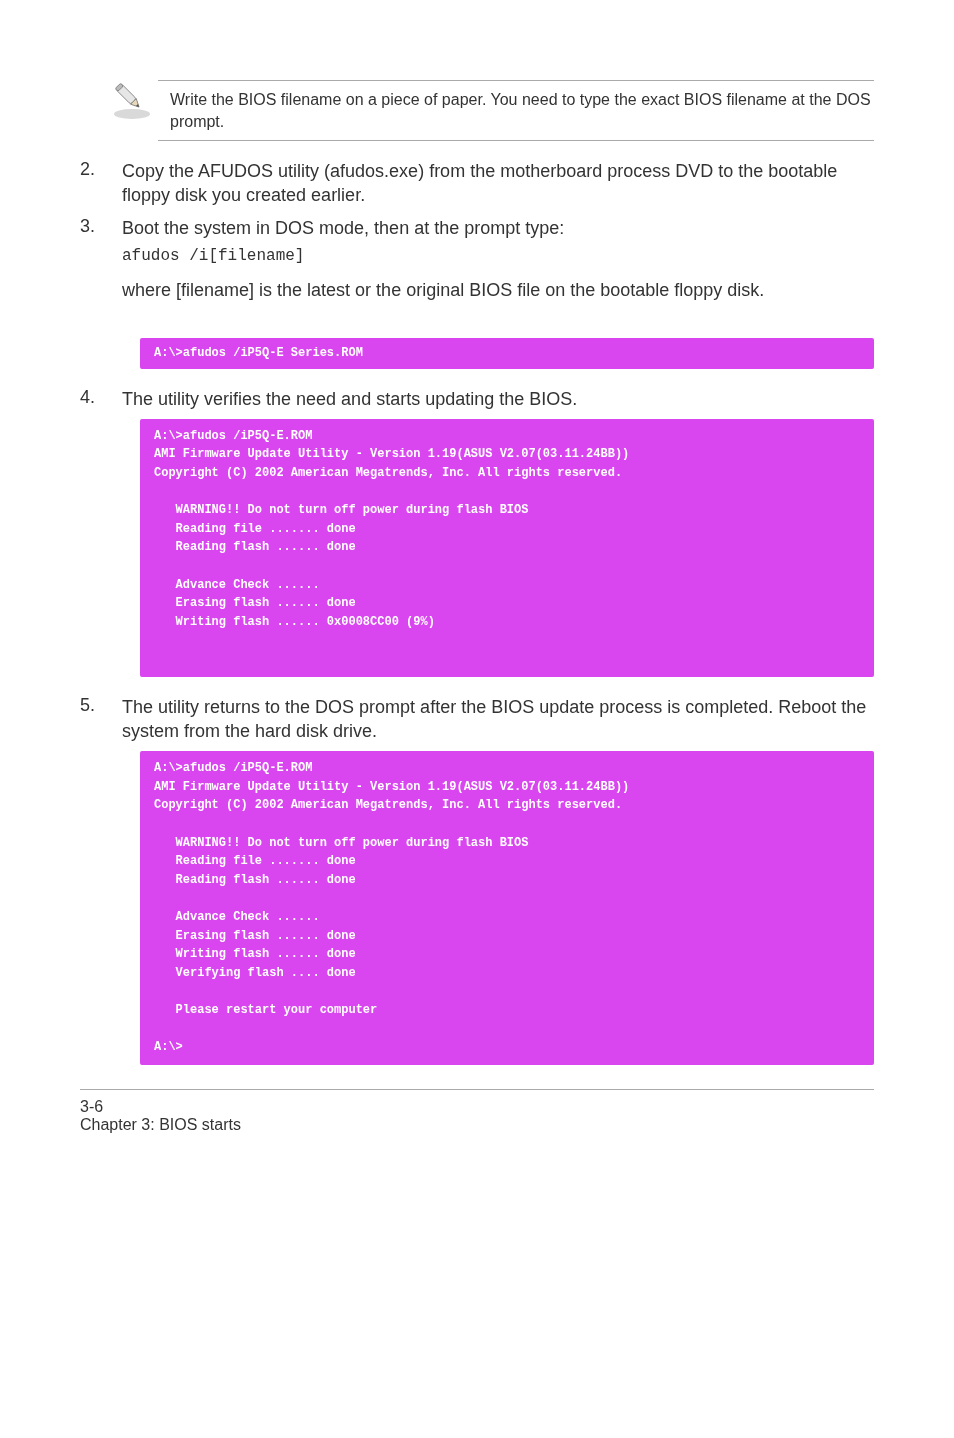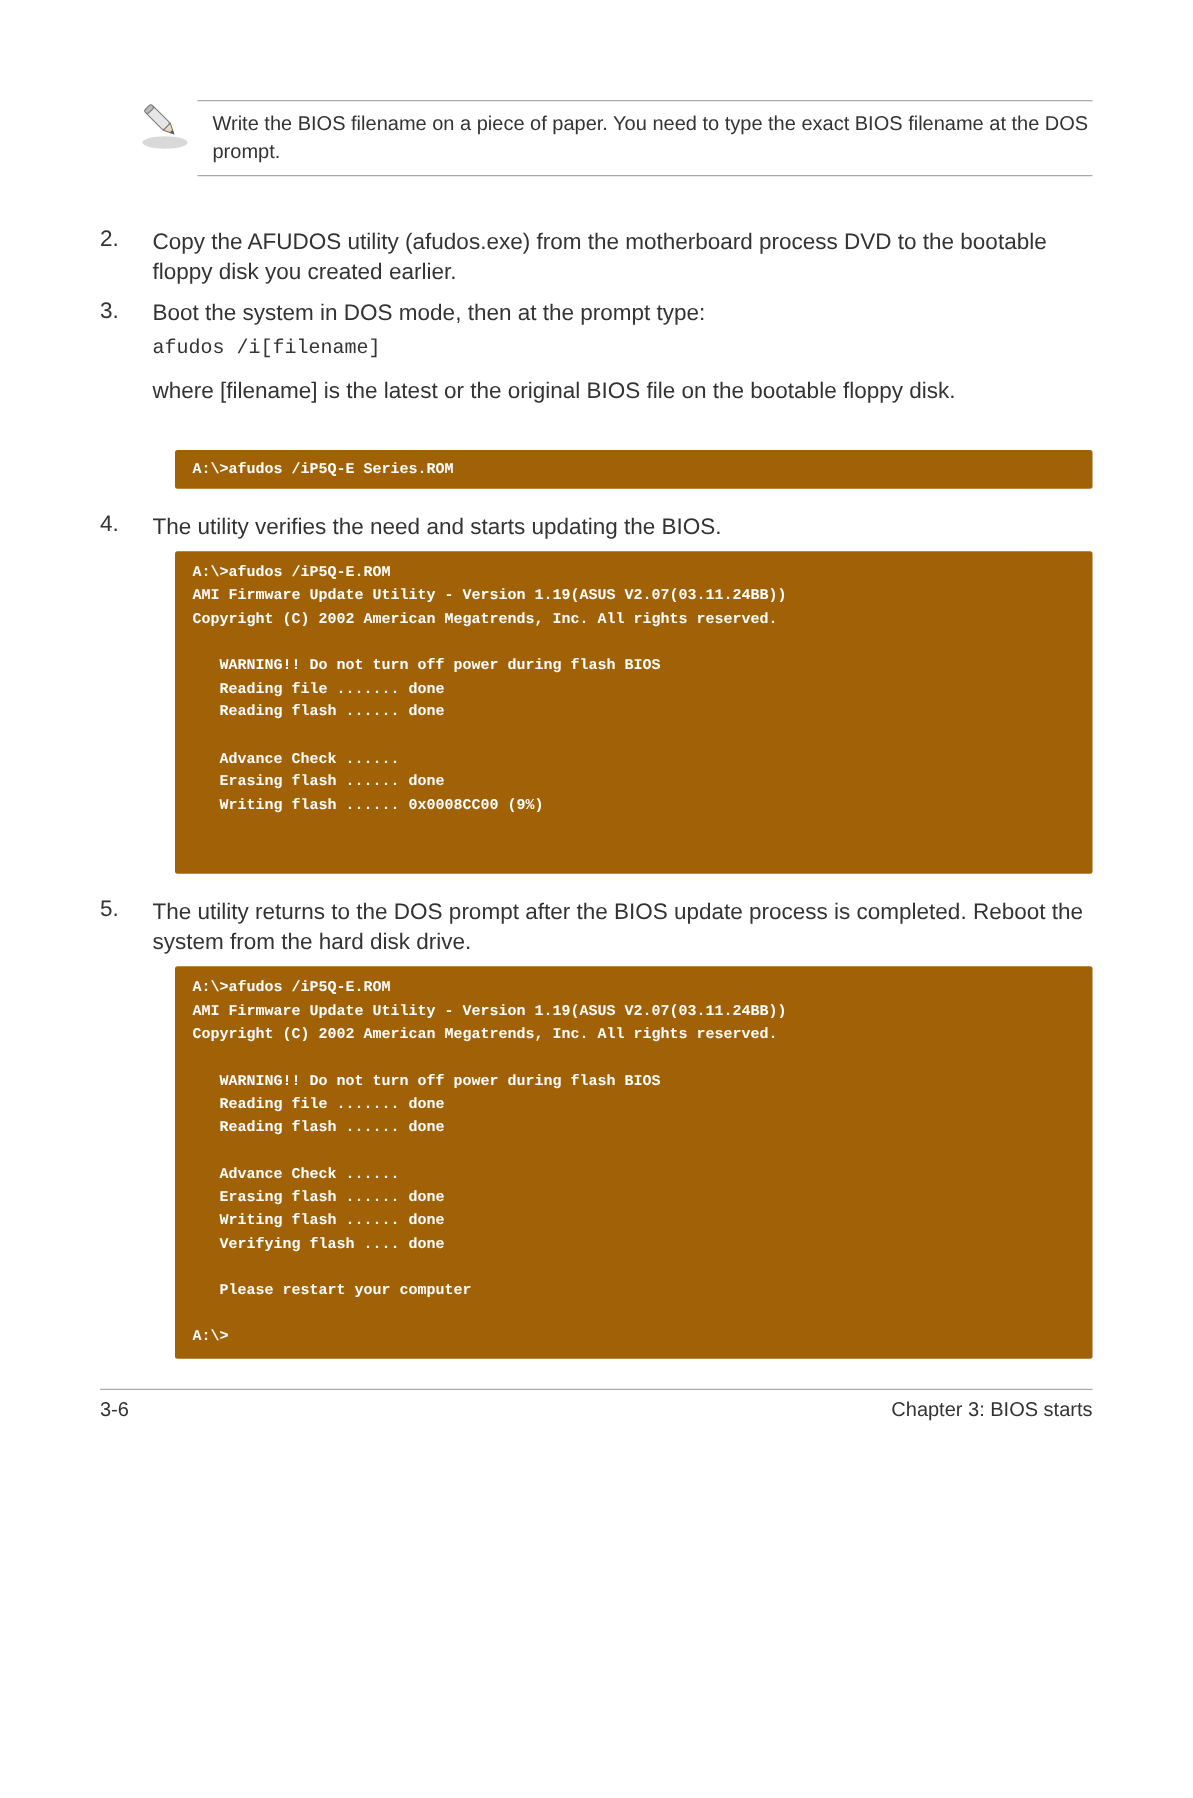--- a/index.html
+++ b/index.html
@@ -10,21 +10,21 @@
     color: #333;
     width: 954px;
   }
   .page {
     padding: 80px 80px 40px 80px;
     box-sizing: border-box;
   }
   .note-block {
     display: flex;
     align-items: flex-start;
-    margin: 0 0 40px 30px;
+    margin: 0 0 18px 30px;
   }
   .note-icon {
     width: 48px;
     flex-shrink: 0;
     margin-top: -2px;
   }
   .note-content {
     flex: 1;
     border-top: 1px solid #aaa;
     border-bottom: 1px solid #aaa;
@@ -49,41 +49,42 @@
   .cmd {
     font-family: "Courier New", monospace;
     font-weight: normal;
     font-size: 16px;
     margin: 6px 0 10px 0;
   }
   .para {
     margin: 10px 0 28px 0;
   }
   .terminal {
-    background: #a16207;
+    background: #d946ef;
     color: #fff;
     font-family: "Courier New", monospace;
     font-size: 12px;
     font-weight: bold;
     line-height: 1.55;
     padding: 8px 14px;
     margin: 6px 0 18px 60px;
     white-space: pre;
     border-radius: 2px;
   }
   .terminal.short {
     padding: 6px 14px;
   }
   .footer {
     display: flex;
     justify-content: space-between;
     border-top: 1px solid #aaa;
     padding-top: 8px;
     font-size: 16px;
     margin-top: 24px;
+    flex-direction: column;
   }
   svg { display: block; }
 </style>
 </head>
 <body>
 
 <div class="page">
 
   <div class="note-block">
     <div class="note-icon">

